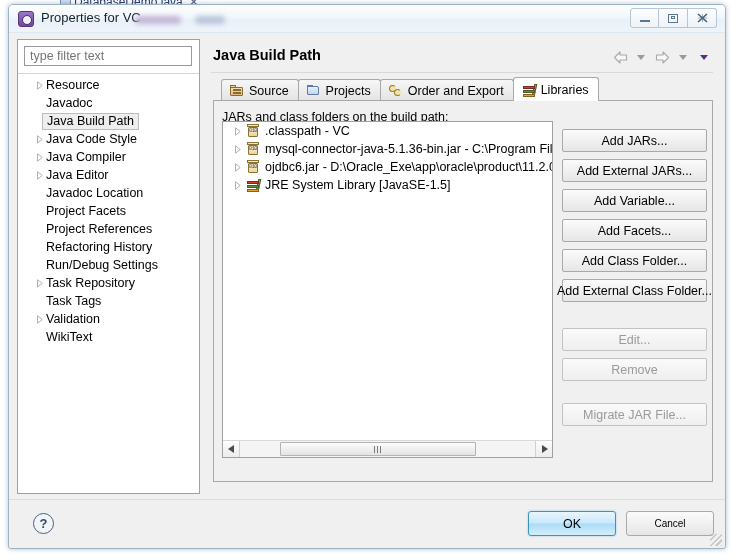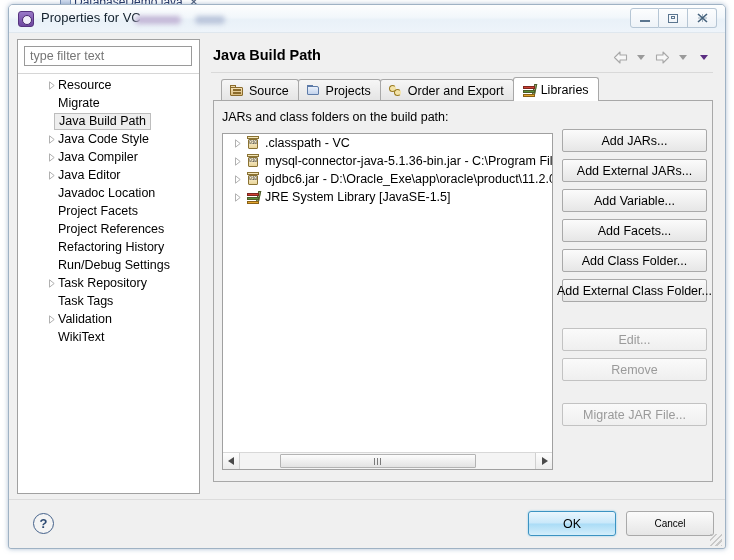--- a/index.html
+++ b/index.html
@@ -121,21 +121,21 @@
     font-size: 12.5px; color: #808080;
     padding: 0 0 0 5px; line-height: 19px;
     font-family: "Liberation Sans", sans-serif;
     outline: none;
   }
   #tree-separator {
     position: absolute; left: 0; top: 33px; width: 100%; height: 1px;
     background: #d6d6d6;
   }
   #tree-list {
-    position: absolute; left: 12px; top: 36px; width: 100%;
+    position: absolute; left: 0; top: 36px; width: 100%;
   }
   .tree-item {
     position: relative;
     height: 18px;
     display: flex; align-items: center;
     padding-left: 12px;
     font-size: 12.5px;
     color: #000000;
     white-space: nowrap;
   }
@@ -231,21 +231,21 @@
     border: 1px solid #a8a8a8;
     z-index: 1;
   }
   #panel-label {
     position: absolute; left: 8px; top: 9px;
     font-size: 12.5px; color: #000000;
   }
 
   
   #jar-list {
-    position: absolute; left: 8px; top: 32px;
+    position: absolute; left: 8px; top: 20px;
     width: 331px; height: 337px;
     background: #ffffff;
     border: 1px solid #a0a0a0;
     overflow: hidden;
   }
   .jar-row {
     position: relative;
     height: 18px;
     display: flex; align-items: center;
     padding-left: 8px;
@@ -455,21 +455,21 @@
           <div class="tree-item">
             <span class="tree-arrow has">
               <svg width="8" height="9" viewBox="0 0 8 9">
                 <path d="M1.5 0.8 L6.2 4.5 L1.5 8.2 Z" fill="none" stroke="#b0b0b0" stroke-width="1"></path>
               </svg>
             </span>
             <span class="tree-label">Resource</span>
           </div>
           <div class="tree-item">
             <span class="tree-arrow"></span>
-            <span class="tree-label">Migrate</span>
+            <span class="tree-label">Javadoc</span>
           </div>
           <div class="tree-item selected">
             <span class="tree-arrow"></span>
             <span class="tree-label">Java Build Path</span>
           </div>
           <div class="tree-item">
             <span class="tree-arrow has">
               <svg width="8" height="9" viewBox="0 0 8 9">
                 <path d="M1.5 0.8 L6.2 4.5 L1.5 8.2 Z" fill="none" stroke="#b0b0b0" stroke-width="1"></path>
               </svg>

